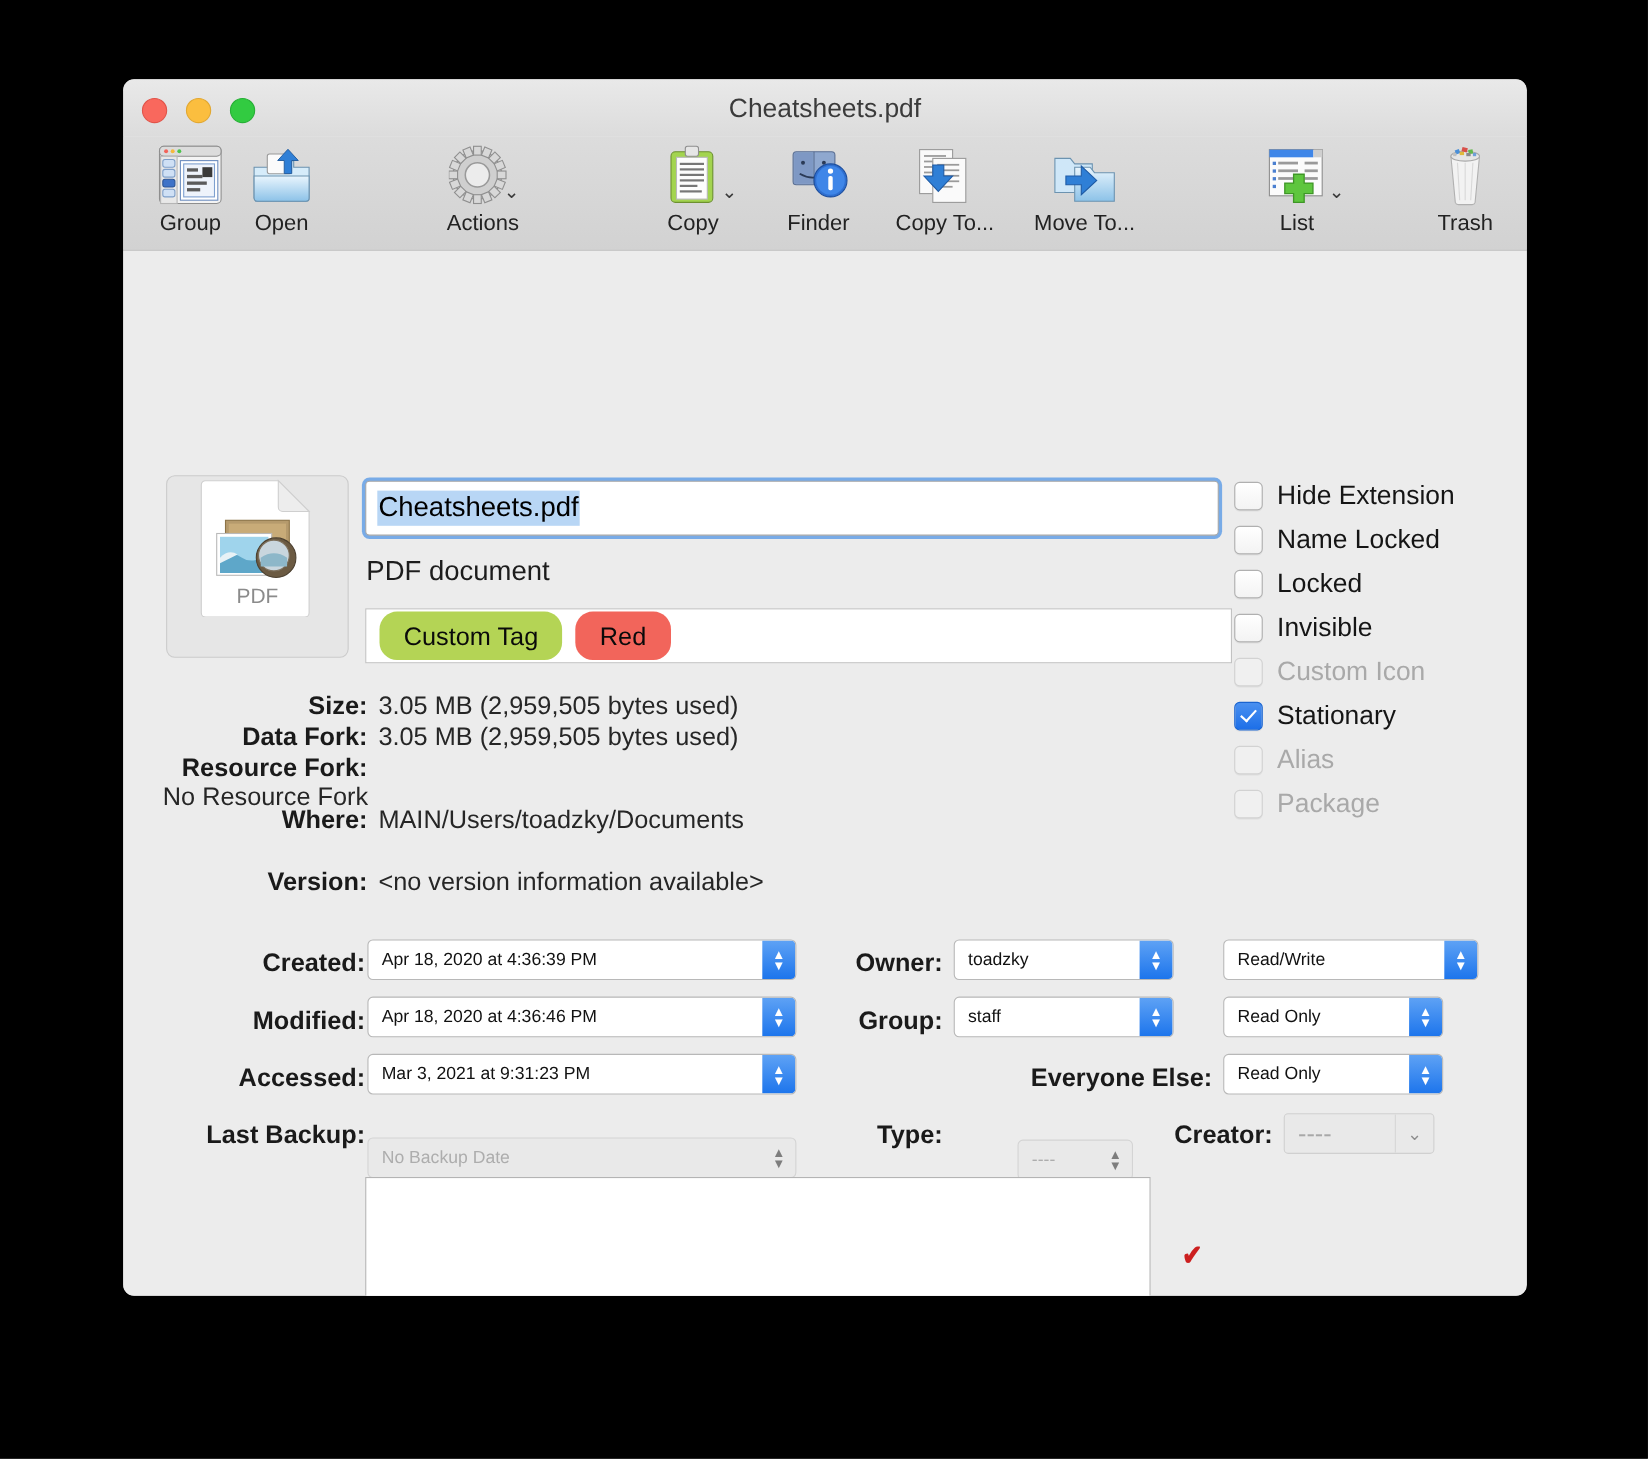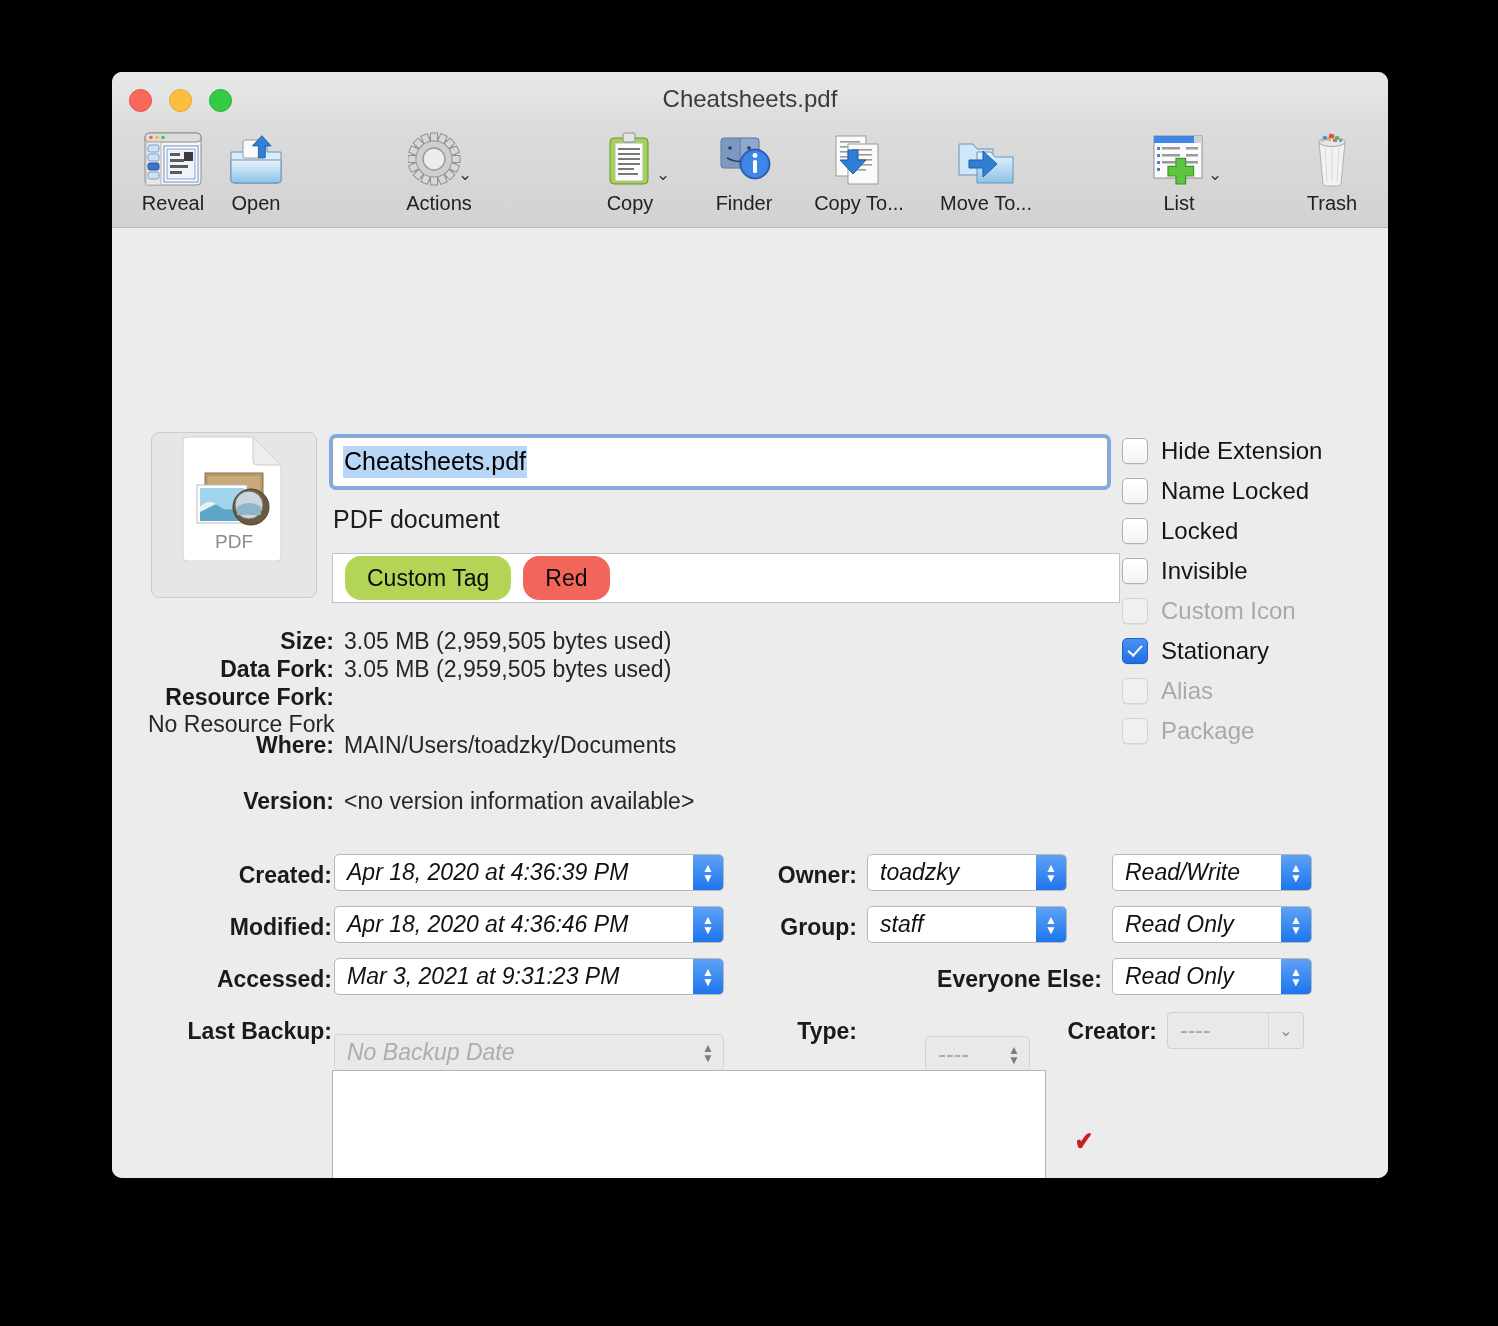--- a/index.html
+++ b/index.html
@@ -216,25 +216,24 @@
     background: #ffffff;
     border: 1px solid #b8b8b8;
     border-radius: 5px;
     display: flex;
     align-items: center;
     box-sizing: border-box;
     overflow: hidden;
   }
   .stepper-field .sf-text {
     flex: 1 1 auto;
-    font-size: 23px;
+    font-size: 16px;
     color: #111;
     padding-left: 12px;
     white-space: nowrap;
-    font-style: italic;
   }
   .stepper-btn {
     width: 30px;
     height: 100%;
     flex: 0 0 30px;
     background: linear-gradient(to bottom,#5ea2f5,#1d75ec);
     display: flex;
     flex-direction: column;
     align-items: center;
     justify-content: center;
@@ -322,21 +321,21 @@
           <rect x="6" y="42" width="11" height="7" rx="2" fill="#cfe0f5" stroke="#7f9fc9"></rect>
           <rect x="22" y="16" width="34" height="36" fill="#fff" stroke="#6f8fc0"></rect>
           <rect x="25" y="19" width="28" height="30" fill="#eef3fb" stroke="#7ea0cf"></rect>
           <rect x="28" y="23" width="10" height="3" fill="#5b5b5b"></rect>
           <rect x="28" y="29" width="14" height="3" fill="#5b5b5b"></rect>
           <rect x="28" y="35" width="18" height="3" fill="#5b5b5b"></rect>
           <rect x="28" y="41" width="12" height="3" fill="#5b5b5b"></rect>
           <rect x="42" y="22" width="9" height="9" fill="#3a3a3a"></rect>
         </svg>
       </div>
-      <div class="tb-label">Reveal</div>
+      <div class="tb-label">Group</div>
     </div>
 
     <div class="tb-item" style="left:104px;width:80px;">
       <div class="tb-icon">
         <svg width="62" height="58" viewBox="0 0 62 58">
           <path d="M6 22 h20 v-6 h16 v6 h14 v28 a3 3 0 0 1 -3 3 H9 a3 3 0 0 1 -3 -3 Z" fill="#d6ecfa" stroke="#6c93b0"></path>
           <rect x="18" y="10" width="22" height="18" rx="2" fill="#fbfbfb" stroke="#9a9a9a"></rect>
           <path d="M6 30 h50 v20 a3 3 0 0 1 -3 3 H9 a3 3 0 0 1 -3 -3 Z" fill="url(#fg)" stroke="#6c93b0"></path>
           <defs>
               <linearGradient id="fg" x1="0" y1="0" x2="0" y2="1">
@@ -637,21 +636,21 @@
     </div>
 
     <div class="field-label" style="left:580px; top:634px; width:165px;">Owner:</div>
     <div class="stepper-field" style="left:755px; top:626px; width:200px;">
       <span class="sf-text">toadzky</span>
       <span class="stepper-btn">
           <span>▲</span>
           <span>▼</span>
         </span>
     </div>
-    <div class="stepper-field" style="left:1000px; top:626px; width:200px;">
+    <div class="stepper-field" style="left:1000px; top:626px; width:232px;">
       <span class="sf-text">Read/Write</span>
       <span class="stepper-btn">
           <span>▲</span>
           <span>▼</span>
         </span>
     </div>
 
     <div class="field-label" style="left:580px; top:686px; width:165px;">Group:</div>
     <div class="stepper-field" style="left:755px; top:678px; width:200px;">
       <span class="sf-text">staff</span>

